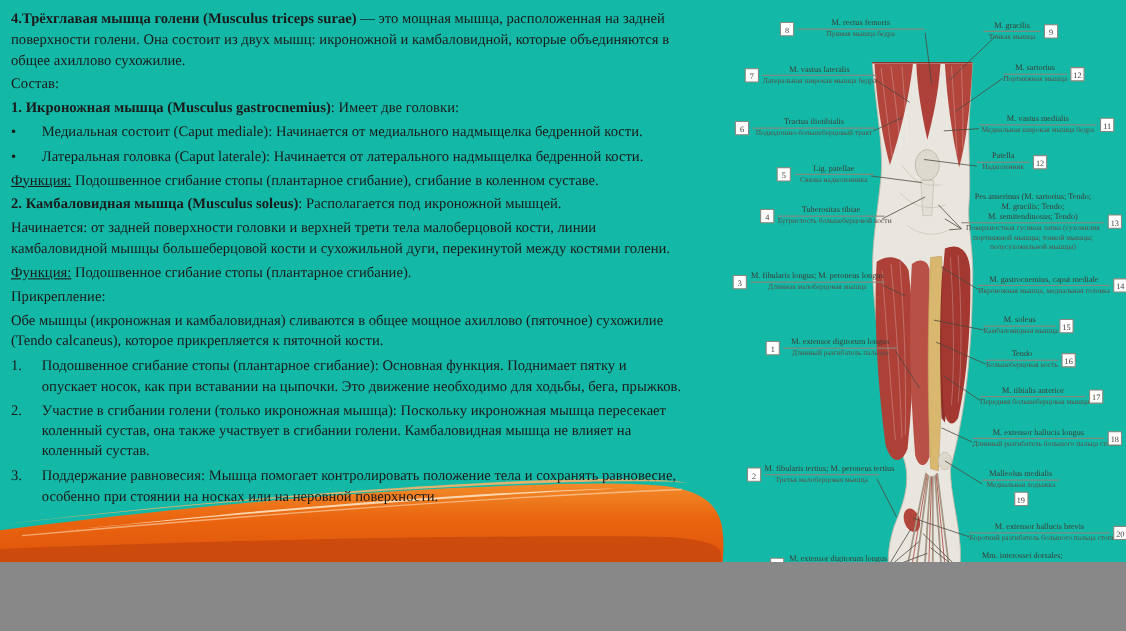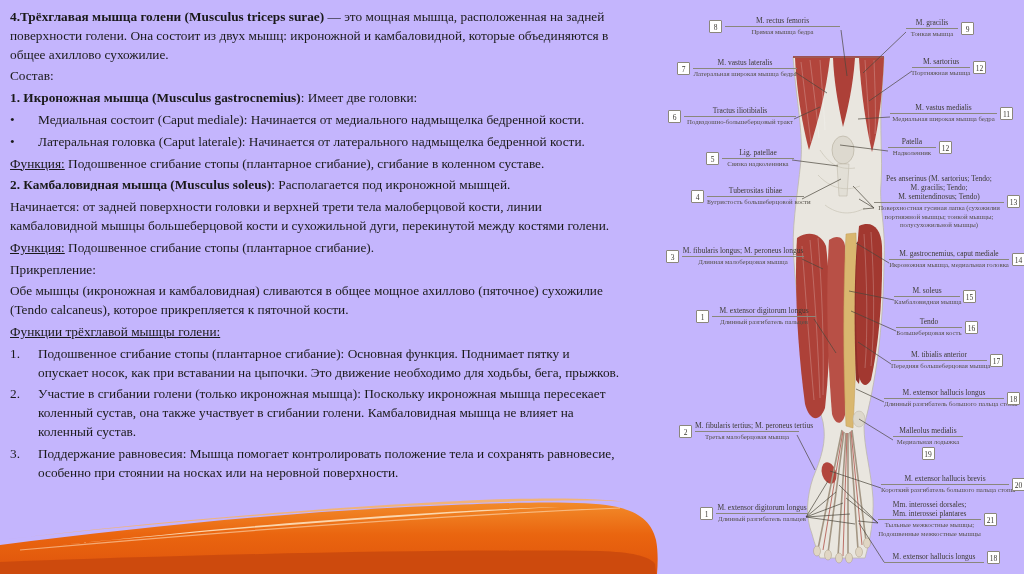--- a/index.html
+++ b/index.html
@@ -1,17 +1,17 @@
 <!DOCTYPE html>
 <html><head>
 <meta charset="utf-8">
 <style>
   html,body{margin:0;padding:0;background:#888;}
   .slide{
-    position:relative;width:1024px;height:574px;background:#c4b5fd;
+    position:relative;width:1024px;height:511px;background:#14b8a6;
     overflow:hidden;font-family:"Liberation Serif",serif;color:#1a1a1a;
   }
   
   .text-col{
     position:absolute;left:10px;top:8px;width:612px;z-index:3;
     font-size:13.3px;line-height:18.8px;
   }
   .para{margin:0 0 3px 0;}
   .item{display:flex;margin:0 0 3px 0;}
   .item .marker{flex:0 0 28px;}
@@ -54,21 +54,20 @@
       <div class="item">
         <span class="marker">•</span>
         <span><span class="">Латеральная головка (Caput laterale): Начинается от латерального надмыщелка бедренной кости.</span></span>
       </div>
       <div class="para"><span class="seg-u">Функция:</span><span class=""> Подошвенное сгибание стопы (плантарное сгибание), сгибание в коленном суставе.</span></div>
       <div class="para"><span class="seg-b">2. Камбаловидная мышца (Musculus soleus)</span><span class="">: Располагается под икроножной мышцей.</span></div>
       <div class="para"><span class="">Начинается: от задней поверхности головки и верхней трети тела малоберцовой кости, линии камбаловидной мышцы большеберцовой кости и сухожильной дуги, перекинутой между костями голени.</span></div>
       <div class="para"><span class="seg-u">Функция:</span><span class=""> Подошвенное сгибание стопы (плантарное сгибание).</span></div>
       <div class="para"><span class="">Прикрепление:</span></div>
       <div class="para"><span class="">Обе мышцы (икроножная и камбаловидная) сливаются в общее мощное ахиллово (пяточное) сухожилие (Tendo calcaneus), которое прикрепляется к пяточной кости.</span></div>
-      <div class="para"><span class="seg-u">Функции трёхглавой мышцы голени:</span></div>
       <div class="item">
         <span class="marker">1.</span>
         <span><span class="">Подошвенное сгибание стопы (плантарное сгибание): Основная функция. Поднимает пятку и опускает носок, как при вставании на цыпочки. Это движение необходимо для ходьбы, бега, прыжков.</span></span>
       </div>
       <div class="item">
         <span class="marker">2.</span>
         <span><span class="">Участие в сгибании голени (только икроножная мышца): Поскольку икроножная мышца пересекает коленный сустав, она также участвует в сгибании голени. Камбаловидная мышца не влияет на коленный сустав.</span></span>
       </div>
       <div class="item">
         <span class="marker">3.</span>
@@ -208,21 +207,21 @@
             <div class="rus">Третья малоберцовая мышца</div>
           </div>
         </div>
         <div class="lbl" style="left: 37px; top: 503px;">
           <div class="numbox">1</div>
           <div class="stack" style="width: 92px;">
             <div class="latin">M. extensor digitorum longus</div>
             <div class="rus">Длинный разгибатель пальцев</div>
           </div>
         </div>
-        <div class="lbl" style="left: 246px; top: 18px;">
+        <div class="lbl" style="left: 234px; top: 18px;">
           <div class="stack" style="width: 52px;">
             <div class="latin">M. gracilis</div>
             <div class="rus">Тонкая мышца</div>
           </div>
           <div class="numbox">9</div>
         </div>
         <div class="lbl" style="left: 252px; top: 57px;">
           <div class="stack" style="width: 58px;">
             <div class="latin">M. sartorius</div>
             <div class="rus">Портняжная мышца</div>

